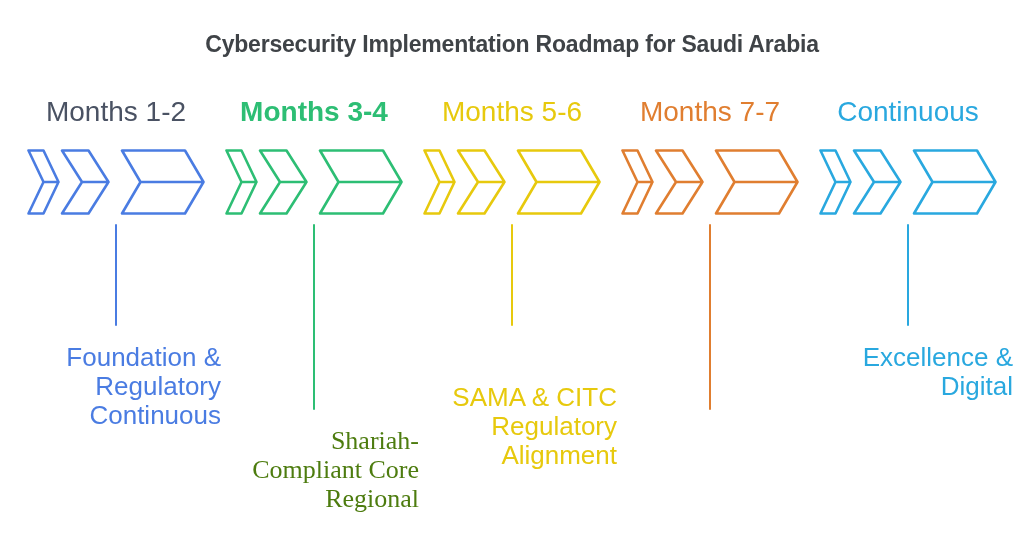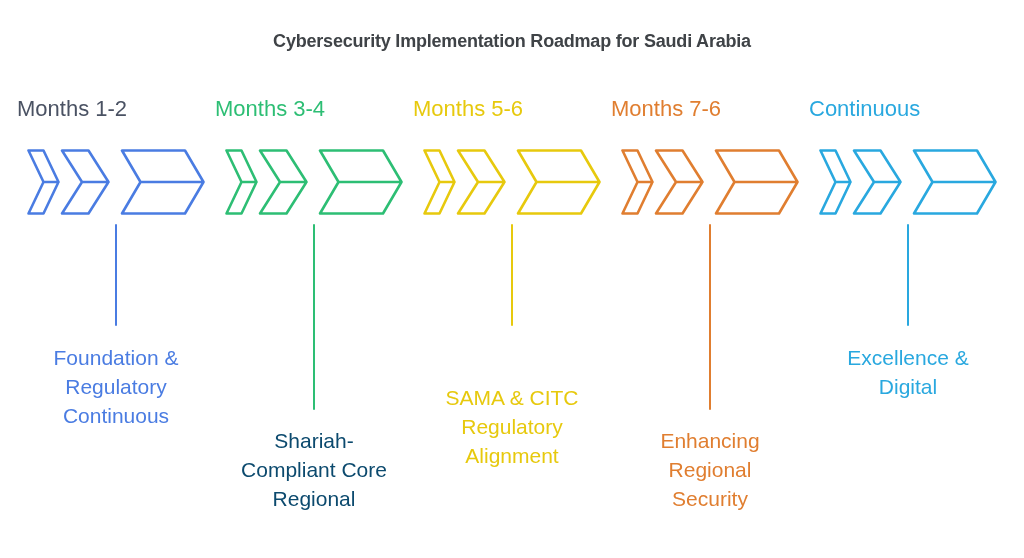--- a/index.html
+++ b/index.html
@@ -11,58 +11,58 @@
     position: relative;
   }
   .canvas {
     position: absolute; top: 0; left: 0;
     width: 1024px; height: 558px;
   }
   .title {
     position: absolute;
     top: 31px; left: 0; right: 0;
     text-align: center;
-    font-size: 18px;
+    font-size: 23px;
     font-weight: 700;
     letter-spacing: -0.2px;
     color: #3F4347;
   }
   .stage {
     position: absolute;
     top: 0;
     width: 198px;
     height: 558px;
   }
   .period {
     position: absolute;
     top: 96px; left: 0;
     width: 100%;
-    text-align: left;
-    font-size: 22px;
+    text-align: center;
+    font-size: 28px;
     font-weight: 400;
   }
   .chevrons {
     position: absolute;
     top: 149px; left: 10px;
     width: 178px; height: 66px;
   }
   .connector {
     position: absolute;
     left: 97.5px;
     width: 2.5px;
     border-radius: 1px;
   }
   .connector.short { top: 224px; height: 102px; }
   .connector.long  { top: 224px; height: 186px; }
   .note {
     position: absolute;
     left: -6px;
     width: 210px;
-    text-align: center;
-    font-size: 21px;
+    text-align: right;
+    font-size: 26px;
     line-height: 29px;
     font-weight: 400;
   }
   .note.short { top: 343px; }
   .note.long  { top: 426px; }
 </style>
 </head>
 <body>
 
 <div class="canvas">
@@ -78,30 +78,30 @@
             </g>
           </svg></div>
     <div class="connector short" style="background: rgb(74, 124, 226);"></div>
     <div class="note short" style="color: rgb(74, 124, 226);">
           <div>Foundation &amp;</div>
           <div>Regulatory</div>
           <div>Continuous</div>
         </div>
   </div>
       <div class="stage" style="left: 215px;">
-    <div class="period" style="color: rgb(45, 190, 116);">Months 3-4</div>
+    <div class="period" style="color: rgb(45, 190, 116); font-weight: bold;">Months 3-4</div>
     <div class="chevrons"><svg viewBox="0 0 178 66" width="178" height="66">
             <g fill="none" stroke="#2DBE74" stroke-width="2.6" stroke-linejoin="round" stroke-linecap="round">
               <path d="M1.5 1.5 L16.5 1.5 L31.5 33 L16.5 64.5 L1.5 64.5 L16.5 33 Z M16.5 33 L31.5 33"></path>
               <path d="M35 1.5 L61.5 1.5 L81.5 33 L61.5 64.5 L35 64.5 L55 33 Z M55 33 L81.5 33"></path>
               <path d="M95 1.5 L158 1.5 L176.5 33 L158 64.5 L95 64.5 L113.5 33 Z M113.5 33 L176.5 33"></path>
             </g>
           </svg></div>
     <div class="connector long" style="background: rgb(45, 190, 116);"></div>
-    <div class="note long" style="color: #0c4a6e;">
+    <div class="note long" style="color: #4d7c0f; font-family: Liberation Serif, serif;">
           <div>Shariah-</div>
           <div>Compliant Core</div>
           <div>Regional</div>
         </div>
   </div>
       <div class="stage" style="left: 413px; text-decoration: underline;">
     <div class="period" style="color: rgb(231, 201, 13);">Months 5-6</div>
     <div class="chevrons"><svg viewBox="0 0 178 66" width="178" height="66">
             <g fill="none" stroke="#E7C90D" stroke-width="2.6" stroke-linejoin="round" stroke-linecap="round">
               <path d="M1.5 1.5 L16.5 1.5 L31.5 33 L16.5 64.5 L1.5 64.5 L16.5 33 Z M16.5 33 L31.5 33"></path>
@@ -110,34 +110,29 @@
             </g>
           </svg></div>
     <div class="connector short" style="background: rgb(231, 201, 13);"></div>
     <div class="note short" style="color: rgb(231, 201, 13); margin-top: 40px;">
           <div>SAMA &amp; CITC</div>
           <div>Regulatory</div>
           <div>Alignment</div>
         </div>
   </div>
       <div class="stage" style="left: 611px;">
-    <div class="period" style="color: rgb(224, 126, 48);">Months 7-6</div>
+    <div class="period" style="color: rgb(224, 126, 48);">Months 7-7</div>
     <div class="chevrons"><svg viewBox="0 0 178 66" width="178" height="66">
             <g fill="none" stroke="#E07E30" stroke-width="2.6" stroke-linejoin="round" stroke-linecap="round">
               <path d="M1.5 1.5 L16.5 1.5 L31.5 33 L16.5 64.5 L1.5 64.5 L16.5 33 Z M16.5 33 L31.5 33"></path>
               <path d="M35 1.5 L61.5 1.5 L81.5 33 L61.5 64.5 L35 64.5 L55 33 Z M55 33 L81.5 33"></path>
               <path d="M95 1.5 L158 1.5 L176.5 33 L158 64.5 L95 64.5 L113.5 33 Z M113.5 33 L176.5 33"></path>
             </g>
           </svg></div>
     <div class="connector long" style="background: rgb(224, 126, 48);"></div>
-    <div class="note long" style="color: rgb(224, 126, 48);">
-          <div>Enhancing</div>
-          <div>Regional</div>
-          <div>Security</div>
-        </div>
   </div>
       <div class="stage" style="left: 809px;">
     <div class="period" style="color: rgb(41, 168, 223);">Continuous</div>
     <div class="chevrons"><svg viewBox="0 0 178 66" width="178" height="66">
             <g fill="none" stroke="#29A8DF" stroke-width="2.6" stroke-linejoin="round" stroke-linecap="round">
               <path d="M1.5 1.5 L16.5 1.5 L31.5 33 L16.5 64.5 L1.5 64.5 L16.5 33 Z M16.5 33 L31.5 33"></path>
               <path d="M35 1.5 L61.5 1.5 L81.5 33 L61.5 64.5 L35 64.5 L55 33 Z M55 33 L81.5 33"></path>
               <path d="M95 1.5 L158 1.5 L176.5 33 L158 64.5 L95 64.5 L113.5 33 Z M113.5 33 L176.5 33"></path>
             </g>
           </svg></div>

